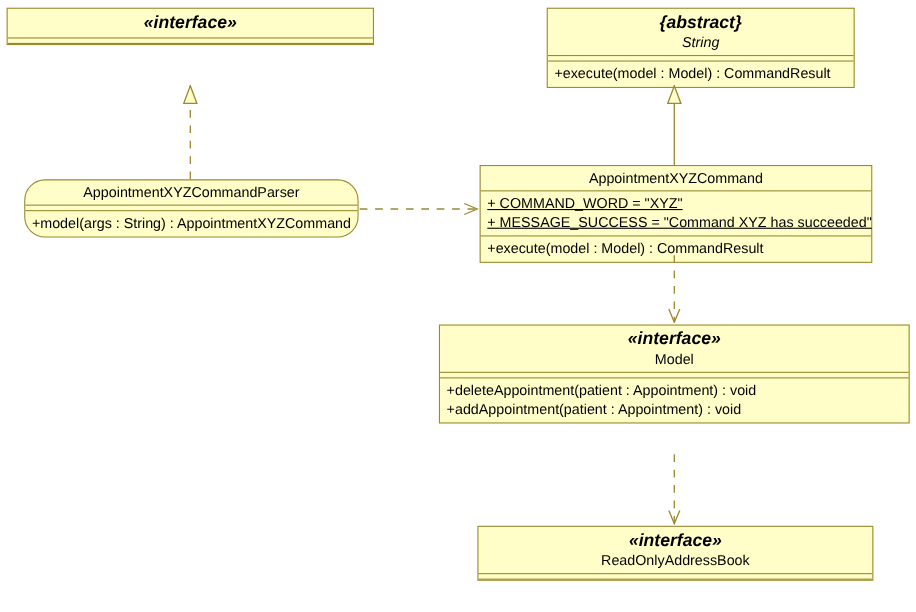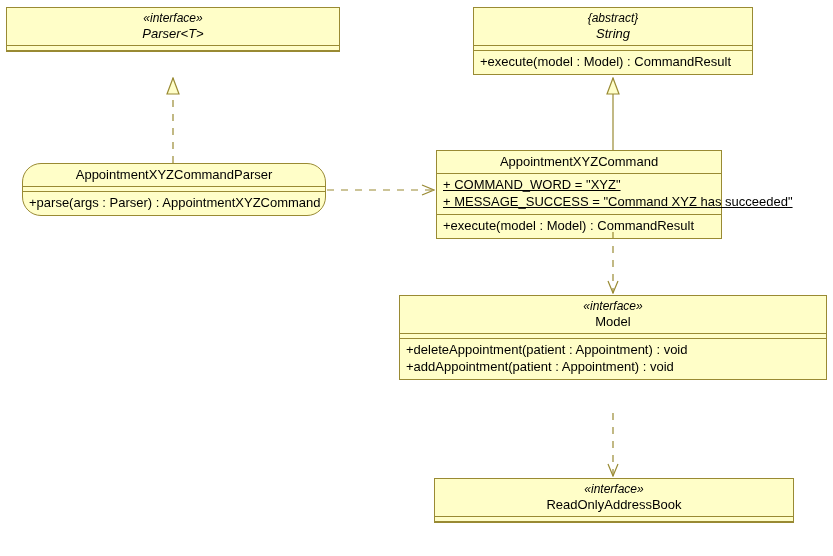--- a/index.html
+++ b/index.html
@@ -19,65 +19,64 @@
     border: 1.5px solid #998a33;
     box-sizing: border-box;
   }
   .compartment {
     padding: 3px 6px;
     border-bottom: 1.5px solid #998a33;
   }
   .compartment:last-child { border-bottom: none; }
   .compartment-thin { padding: 0px 6px; height:4px; border-bottom:1.5px solid #998a33; }
   .title-line { text-align: center; line-height: 1.25; }
-  .stereo { font-style: italic; font-size: 12px; }
+  .stereo { font-style: italic; font-size: 16px; font-weight: bold; }
   .italic { font-style: italic; }
   .op { line-height: 1.3; white-space: nowrap; }
   .underline { text-decoration: underline; }
 
   svg.connectors {
     position: absolute;
     left: 0; top: 0;
     width: 833px; height: 556px;
     pointer-events: none;
   }
 </style>
 </head>
 <body>
 
 <div class="class-box" style="left:6px; top:7px; width:334px;">
   <div class="compartment">
     <div class="title-line stereo">«interface»</div>
-    <div class="title-line italic">Parser&lt;T&gt;</div>
   </div>
   <div class="compartment-thin"></div>
 </div>
 
-<div class="class-box" style="left:473px; top:7px; width:280px;">
+<div class="class-box" style="left:497px; top:7px; width:280px;">
   <div class="compartment">
     <div class="title-line stereo">{abstract}</div>
     <div class="title-line italic">String</div>
   </div>
   <div class="compartment-thin"></div>
   <div class="compartment">
     <div class="op">+execute(model : Model) : CommandResult</div>
   </div>
 </div>
 
 <div class="class-box" style="left:22px; top:163px; width:304px;border-radius:19px;">
   <div class="compartment">
     <div class="title-line">AppointmentXYZCommandParser</div>
   </div>
   <div class="compartment-thin"></div>
   <div class="compartment">
-    <div class="op">+parse(args : Parser) : AppointmentXYZCommand</div>
+    <div class="op">+model(args : String) : AppointmentXYZCommand</div>
   </div>
 </div>
 
-<div class="class-box" style="left:436px; top:150px; width:286px;">
+<div class="class-box" style="left:436px; top:150px; width:357px;">
   <div class="compartment">
     <div class="title-line">AppointmentXYZCommand</div>
   </div>
   <div class="compartment">
     <div class="op underline">+ COMMAND_WORD = "XYZ"</div>
     <div class="op underline">+ MESSAGE_SUCCESS = "Command XYZ has succeeded"</div>
   </div>
   <div class="compartment">
     <div class="op">+execute(model : Model) : CommandResult</div>
   </div>

